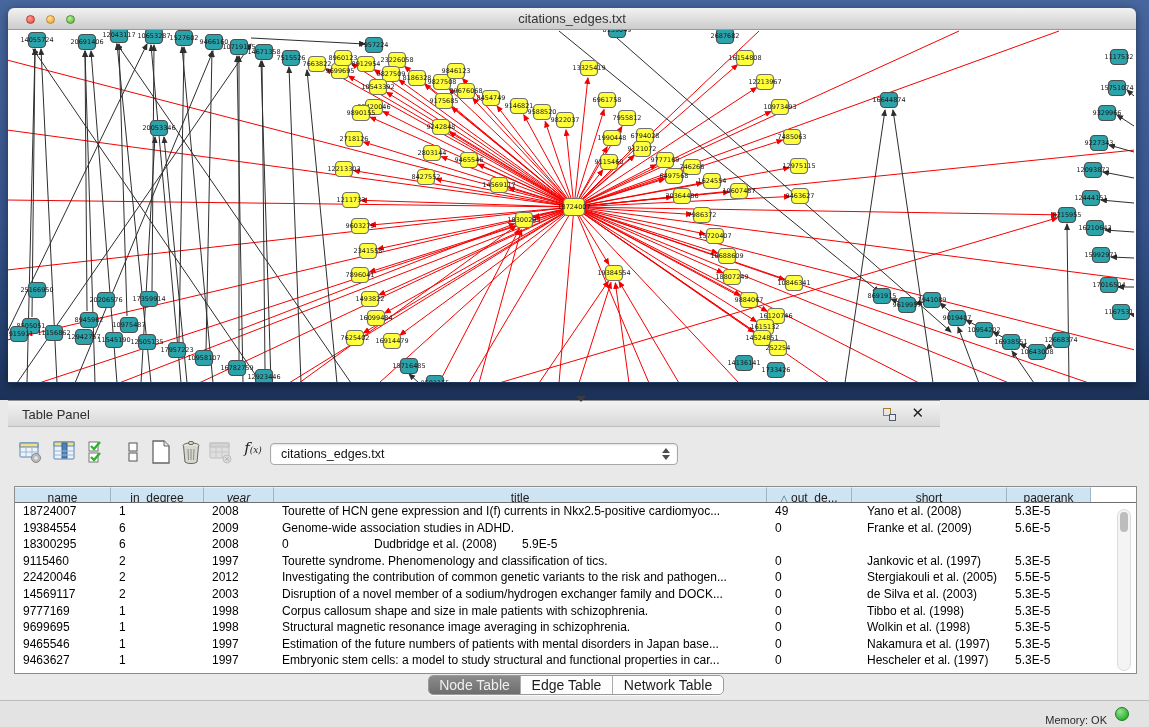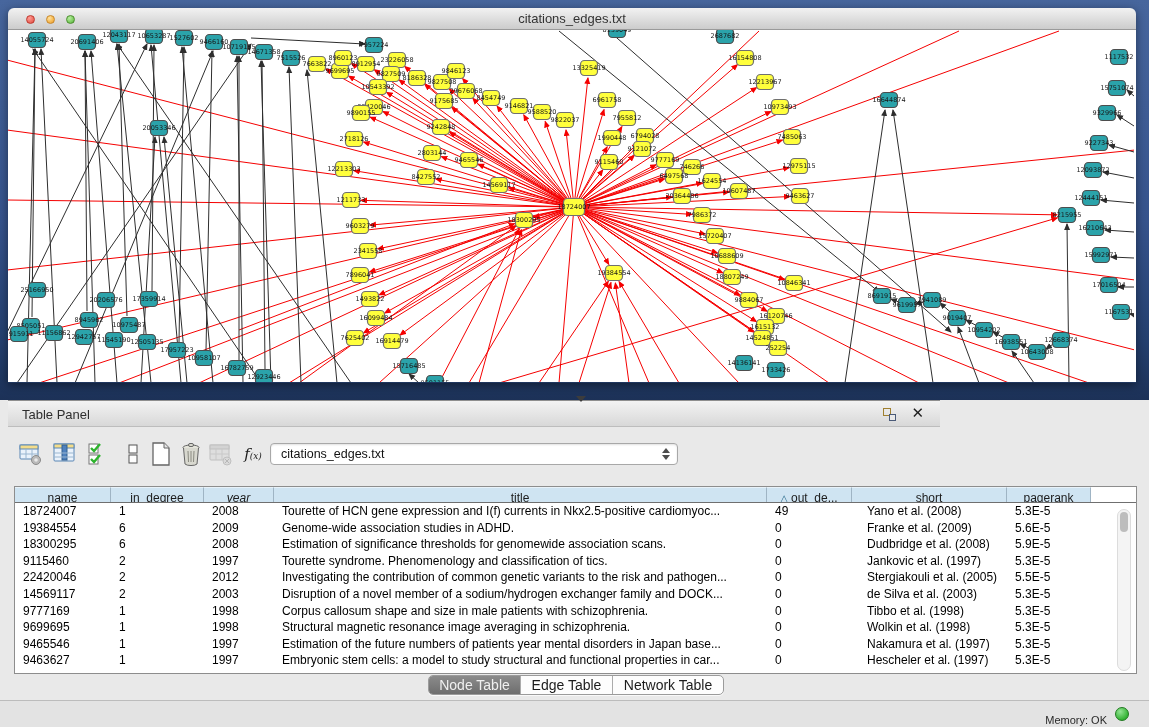--- a/index.html
+++ b/index.html
@@ -32,21 +32,21 @@
   .grip { position:absolute; left:568px; top:-5px; width:0; height:0;
           border-left:5px solid transparent; border-right:5px solid transparent; border-top:6px solid #3c3c3c; }
   .float-icon { position:absolute; right:44px; top:7px; width:13px; height:13px; }
   .float-icon .sq1 { position:absolute; left:0; top:0; width:8px; height:8px; border:1.5px solid #a08030; }
   .float-icon .sq2 { position:absolute; right:0; bottom:0; width:7px; height:7px; border:1.5px solid #4a5a78; background:#e9e9e9; }
   .close-icon { position:absolute; right:16px; top:3px; font-size:15px; font-weight:bold; color:#1d1d1d; }
 
   .panel-body { position:absolute; left:0; top:427px; width:1149px; height:273px; background:#e9e9e9; }
 
   
-  .tbicon { position:absolute; top:12px; width:30px; height:30px; display:flex; align-items:center; justify-content:center; }
+  .tbicon { position:absolute; top:12px; width:30px; height:30px; display:flex; justify-content:center; }
   .fx { font-family:"DejaVu Serif","Liberation Serif",serif; font-style:italic; font-size:15px; color:#1a1a1a; }
   .fx small { font-size:9px; font-style:italic; }
   .combo { position:absolute; left:270px; top:16px; width:408px; height:22px; background:#ffffff;
            border:1px solid #a8a8a8; border-radius:4px; box-shadow:inset 0 1px 2px rgba(0,0,0,.12);
            font-size:12.5px; color:#111; line-height:20px; padding-left:10px; }
   .combo .arrows { position:absolute; right:7px; top:4px; display:flex; flex-direction:column; gap:2px; }
   .combo .arrows i { width:0; height:0; border-left:4px solid transparent; border-right:4px solid transparent; }
   .combo .arrows .up { border-bottom:5px solid #4d4d4d; }
   .combo .arrows .dn { border-top:5px solid #4d4d4d; }
 
@@ -835,21 +835,20 @@
           <div class="tcell" style="width: 70px;">2009</div>
           <div class="tcell" style="width: 493px;">Genome-wide association studies in ADHD.</div>
           <div class="tcell" style="width: 85px;">0</div>
           <div class="tcell short-col" style="width: 155px;">Franke et al. (2009)</div>
           <div class="tcell" style="width: 84px;">5.6E-5</div>
         </div>
         <div class="trow">
           <div class="tcell" style="width: 96px;">18300295</div>
           <div class="tcell" style="width: 93px;">6</div>
           <div class="tcell" style="width: 70px;">2008</div>
-          <div class="tcell" style="width: 493px;">Estimation of significance thresholds for genomewide association scans.</div>
           <div class="tcell" style="width: 85px;">0</div>
           <div class="tcell short-col" style="width: 155px;">Dudbridge et al. (2008)</div>
           <div class="tcell" style="width: 84px;">5.9E-5</div>
         </div>
         <div class="trow">
           <div class="tcell" style="width: 96px;">9115460</div>
           <div class="tcell" style="width: 93px;">2</div>
           <div class="tcell" style="width: 70px;">1997</div>
           <div class="tcell" style="width: 493px;">Tourette syndrome. Phenomenology and classification of tics.</div>
           <div class="tcell" style="width: 85px;">0</div>
@@ -889,21 +888,21 @@
           <div class="tcell" style="width: 70px;">1998</div>
           <div class="tcell" style="width: 493px;">Structural magnetic resonance image averaging in schizophrenia.</div>
           <div class="tcell" style="width: 85px;">0</div>
           <div class="tcell short-col" style="width: 155px;">Wolkin et al. (1998)</div>
           <div class="tcell" style="width: 84px;">5.3E-5</div>
         </div>
         <div class="trow">
           <div class="tcell" style="width: 96px;">9465546</div>
           <div class="tcell" style="width: 93px;">1</div>
           <div class="tcell" style="width: 70px;">1997</div>
-          <div class="tcell" style="width: 493px;">Estimation of the future numbers of patients year mental disorders in Japan base...</div>
+          <div class="tcell" style="width: 493px;">Estimation of the future numbers of patients with mental disorders in Japan base...</div>
           <div class="tcell" style="width: 85px;">0</div>
           <div class="tcell short-col" style="width: 155px;">Nakamura et al. (1997)</div>
           <div class="tcell" style="width: 84px;">5.3E-5</div>
         </div>
         <div class="trow">
           <div class="tcell" style="width: 96px;">9463627</div>
           <div class="tcell" style="width: 93px;">1</div>
           <div class="tcell" style="width: 70px;">1997</div>
           <div class="tcell" style="width: 493px;">Embryonic stem cells: a model to study structural and functional properties in car...</div>
           <div class="tcell" style="width: 85px;">0</div>

